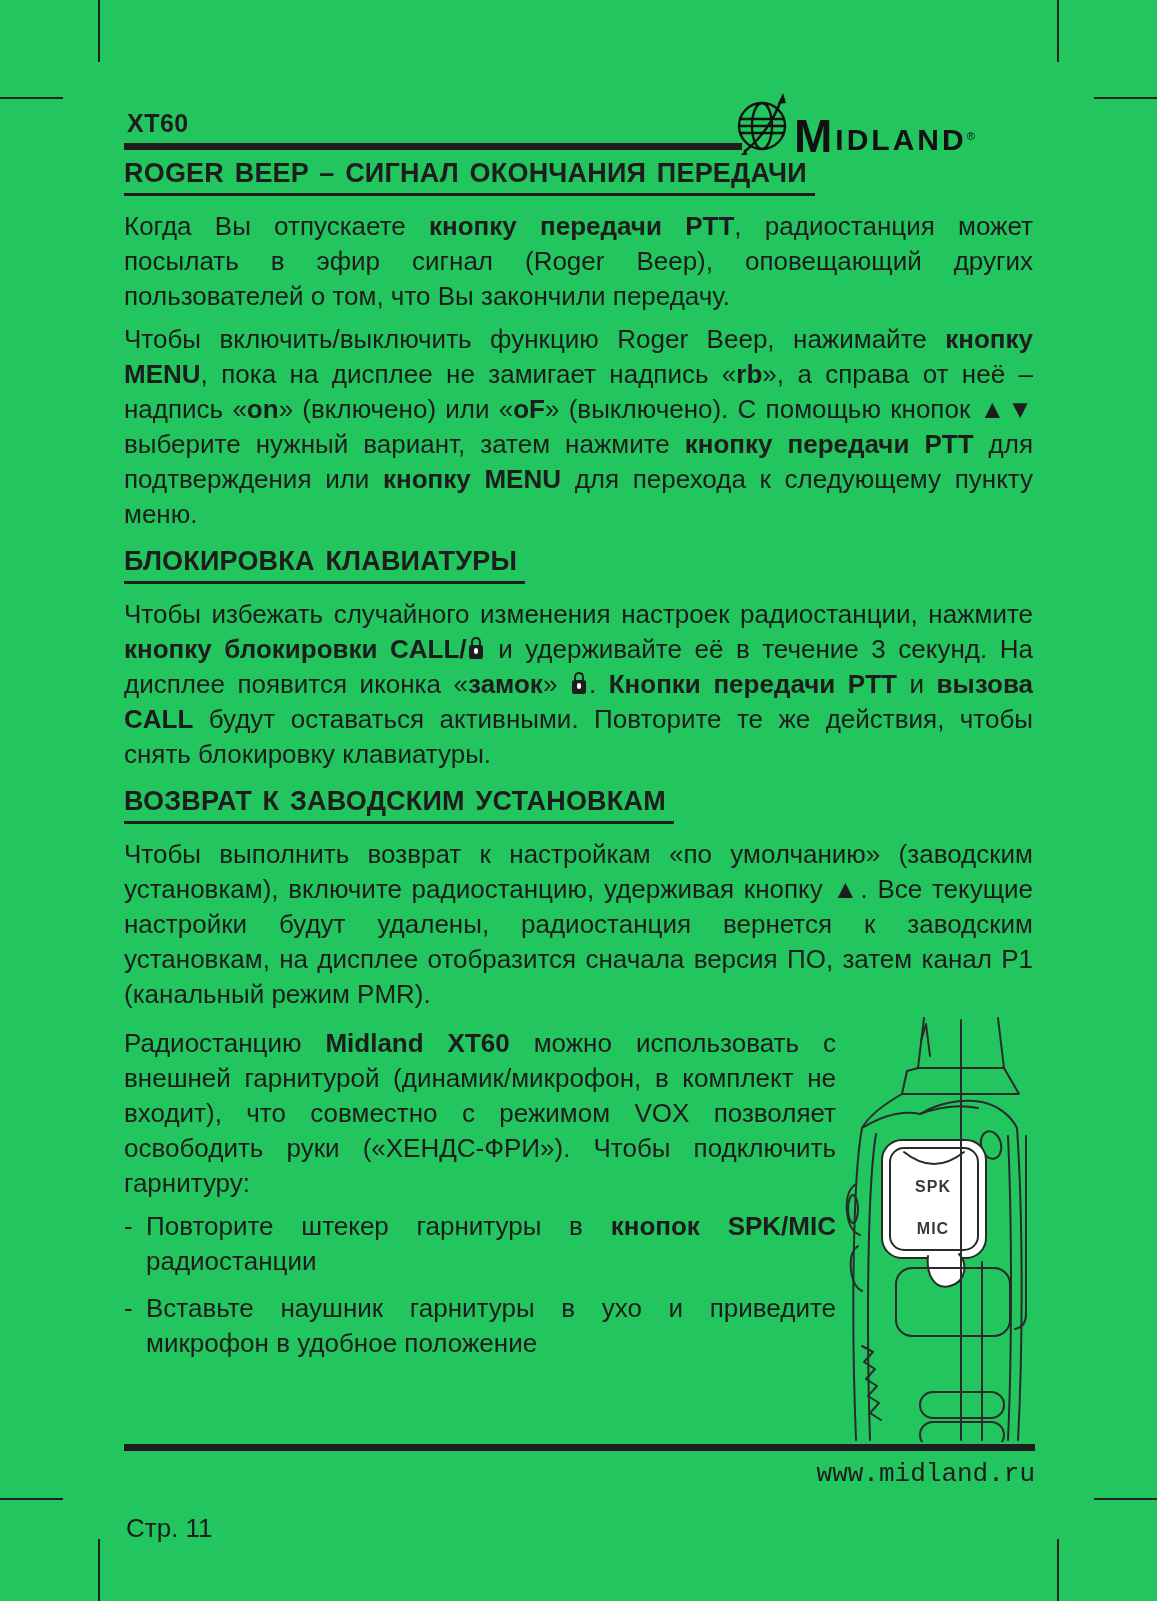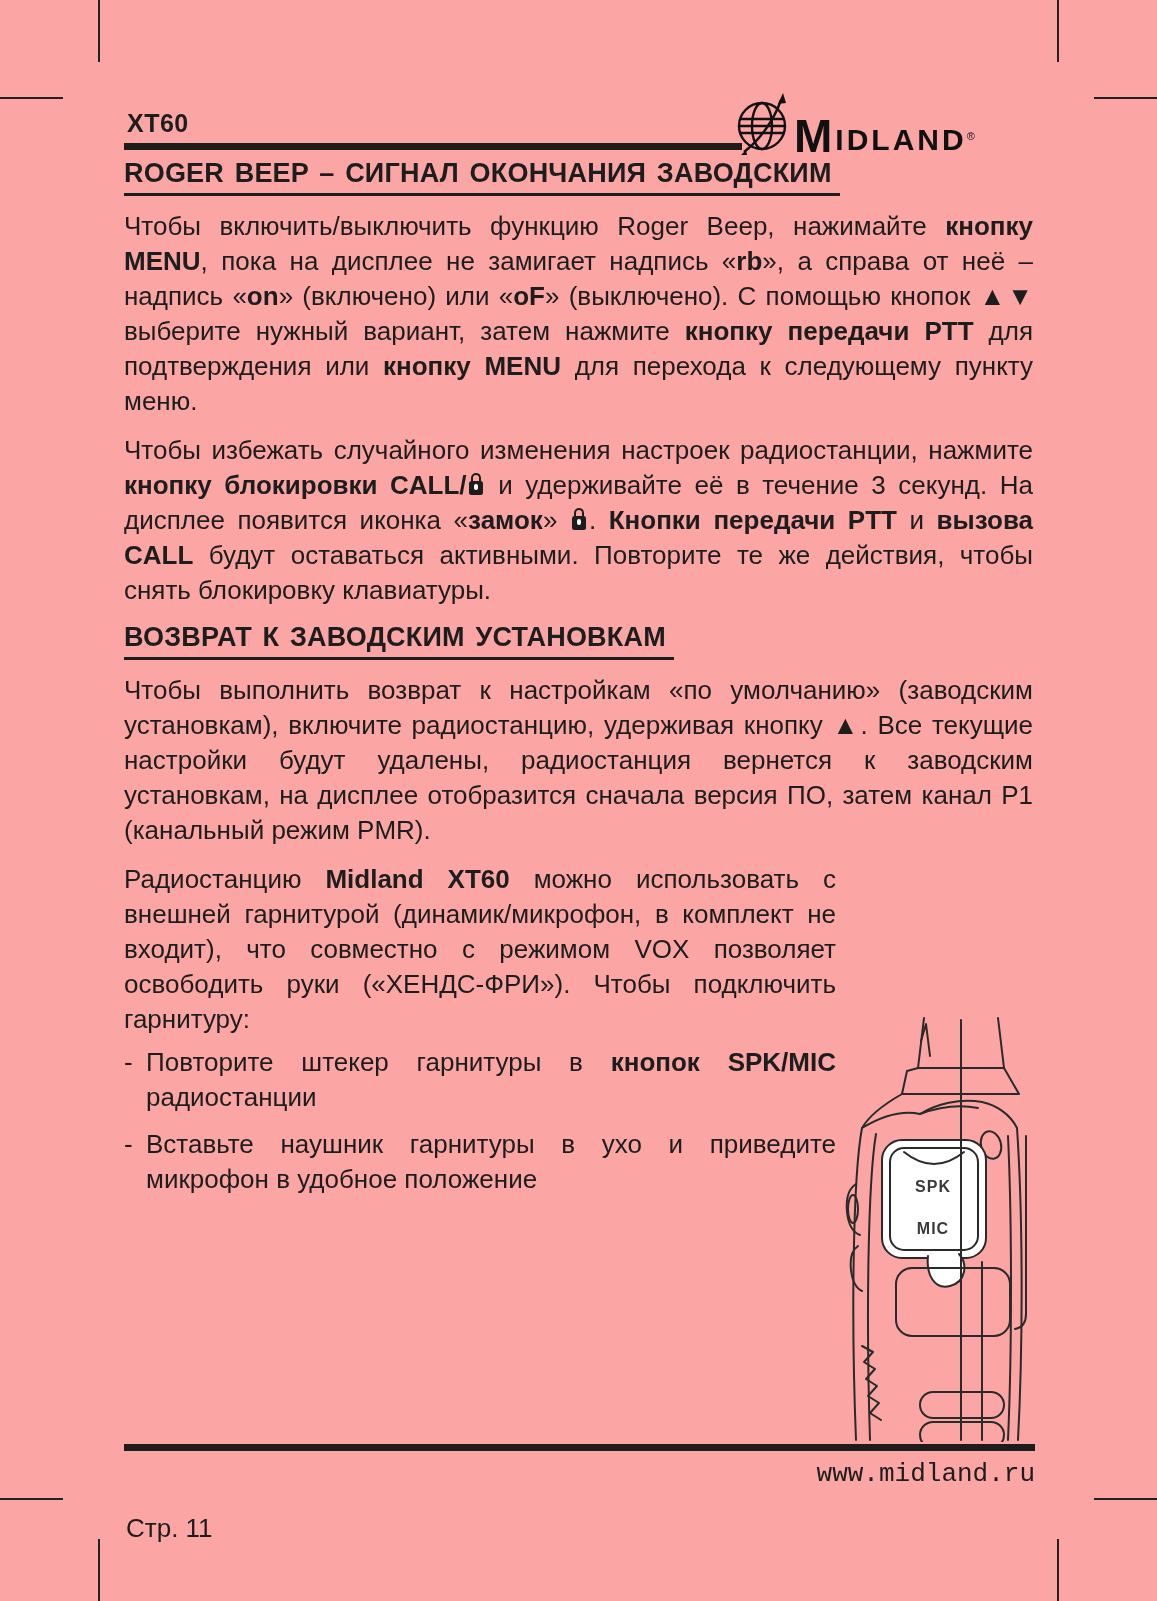--- a/index.html
+++ b/index.html
@@ -1,17 +1,17 @@
 <!DOCTYPE html>
 <html><head>
 <meta charset="utf-8">
 <style>
   html,body{margin:0;padding:0;background:#ffffff;}
   .page{
-    position:relative;width:1157px;height:1601px;background:#fca5a5;
+    position:relative;width:1157px;height:1601px;background:#22c55e;
     font-family:"Liberation Sans",sans-serif;color:#1d1d1d;overflow:hidden;
   }
   .crop{position:absolute;background:#222;}
 
   
   .model{position:absolute;left:127px;top:109px;font-size:25px;font-weight:bold;letter-spacing:.5px;}
   .header-rule{position:absolute;left:124px;top:143px;width:618px;height:7px;background:#1d1d1d;}
   .logo{position:absolute;left:734px;top:92px;display:flex;align-items:flex-end;}
   .logo svg{display:block;margin-right:2px;}
   .brand{font-weight:bold;line-height:1;white-space:nowrap;letter-spacing:3px;color:#111;display:flex;align-items:flex-end;}
@@ -80,25 +80,27 @@
     <span class="brand">
         <span class="m">M</span>
         <span class="rest">IDLAND</span>
         <sup>®</sup>
       </span>
   </div>
 
   <main class="content">
 
     <section>
-      <h2><span class="hl">ROGER BEEP – СИГНАЛ ОКОНЧАНИЯ ЗАВОДСКИМ</span></h2>
+      <h2><span class="hl">ROGER BEEP – СИГНАЛ ОКОНЧАНИЯ ПЕРЕДАЧИ</span></h2>
+      <p><span>Когда Вы отпускаете </span><b>кнопку передачи PTT</b><span>, радиостанция может посылать в эфир сигнал (Roger Beep), оповещающий других пользователей о том, что Вы закончили передачу.</span></p>
       <p><span>Чтобы включить/выключить функцию Roger Beep, нажимайте </span><b>кнопку MENU</b><span>, пока на дисплее не замигает надпись «</span><b>rb</b><span>», а справа от неё – надпись «</span><b>on</b><span>» (включено) или «</span><b>oF</b><span>» (выключено). С помощью кнопок </span><b>▲▼</b><span> выберите нужный вариант, затем нажмите </span><b>кнопку передачи PTT</b><span> для подтверждения или </span><b>кнопку MENU</b><span> для перехода к следующему пункту меню.</span></p>
     </section>
 
     <section>
+      <h2><span class="hl">БЛОКИРОВКА КЛАВИАТУРЫ</span></h2>
       <p><span>Чтобы избежать случайного изменения настроек радиостанции, нажмите </span><b>кнопку блокировки CALL/</b><span class="lock-icon"></span><span> и удерживайте её в течение 3 секунд. На дисплее появится иконка «</span><b>замок</b><span>» </span><span class="lock-icon"></span><span>. </span><b>Кнопки передачи PTT</b><span> и </span><b>вызова CALL</b><span> будут оставаться активными. Повторите те же действия, чтобы снять блокировку клавиатуры.</span></p>
     </section>
 
     <section>
       <h2><span class="hl">ВОЗВРАТ К ЗАВОДСКИМ УСТАНОВКАМ</span></h2>
       <p><span>Чтобы выполнить возврат к настройкам «по умолчанию» (заводским установкам), включите радиостанцию, удерживая кнопку </span><b>▲</b><span>. Все текущие настройки будут удалены, радиостанция вернется к заводским установкам, на дисплее отобразится сначала версия ПО, затем канал P1 (канальный режим PMR).</span></p>
     </section>
 
     <section class="narrow">
       <p><span>Радиостанцию </span><b>Midland XT60</b><span> можно использовать с внешней гарнитурой (динамик/микрофон, в комплект не входит), что совместно с режимом VOX позволяет освободить руки («ХЕНДС-ФРИ»). Чтобы подключить гарнитуру:</span></p>

